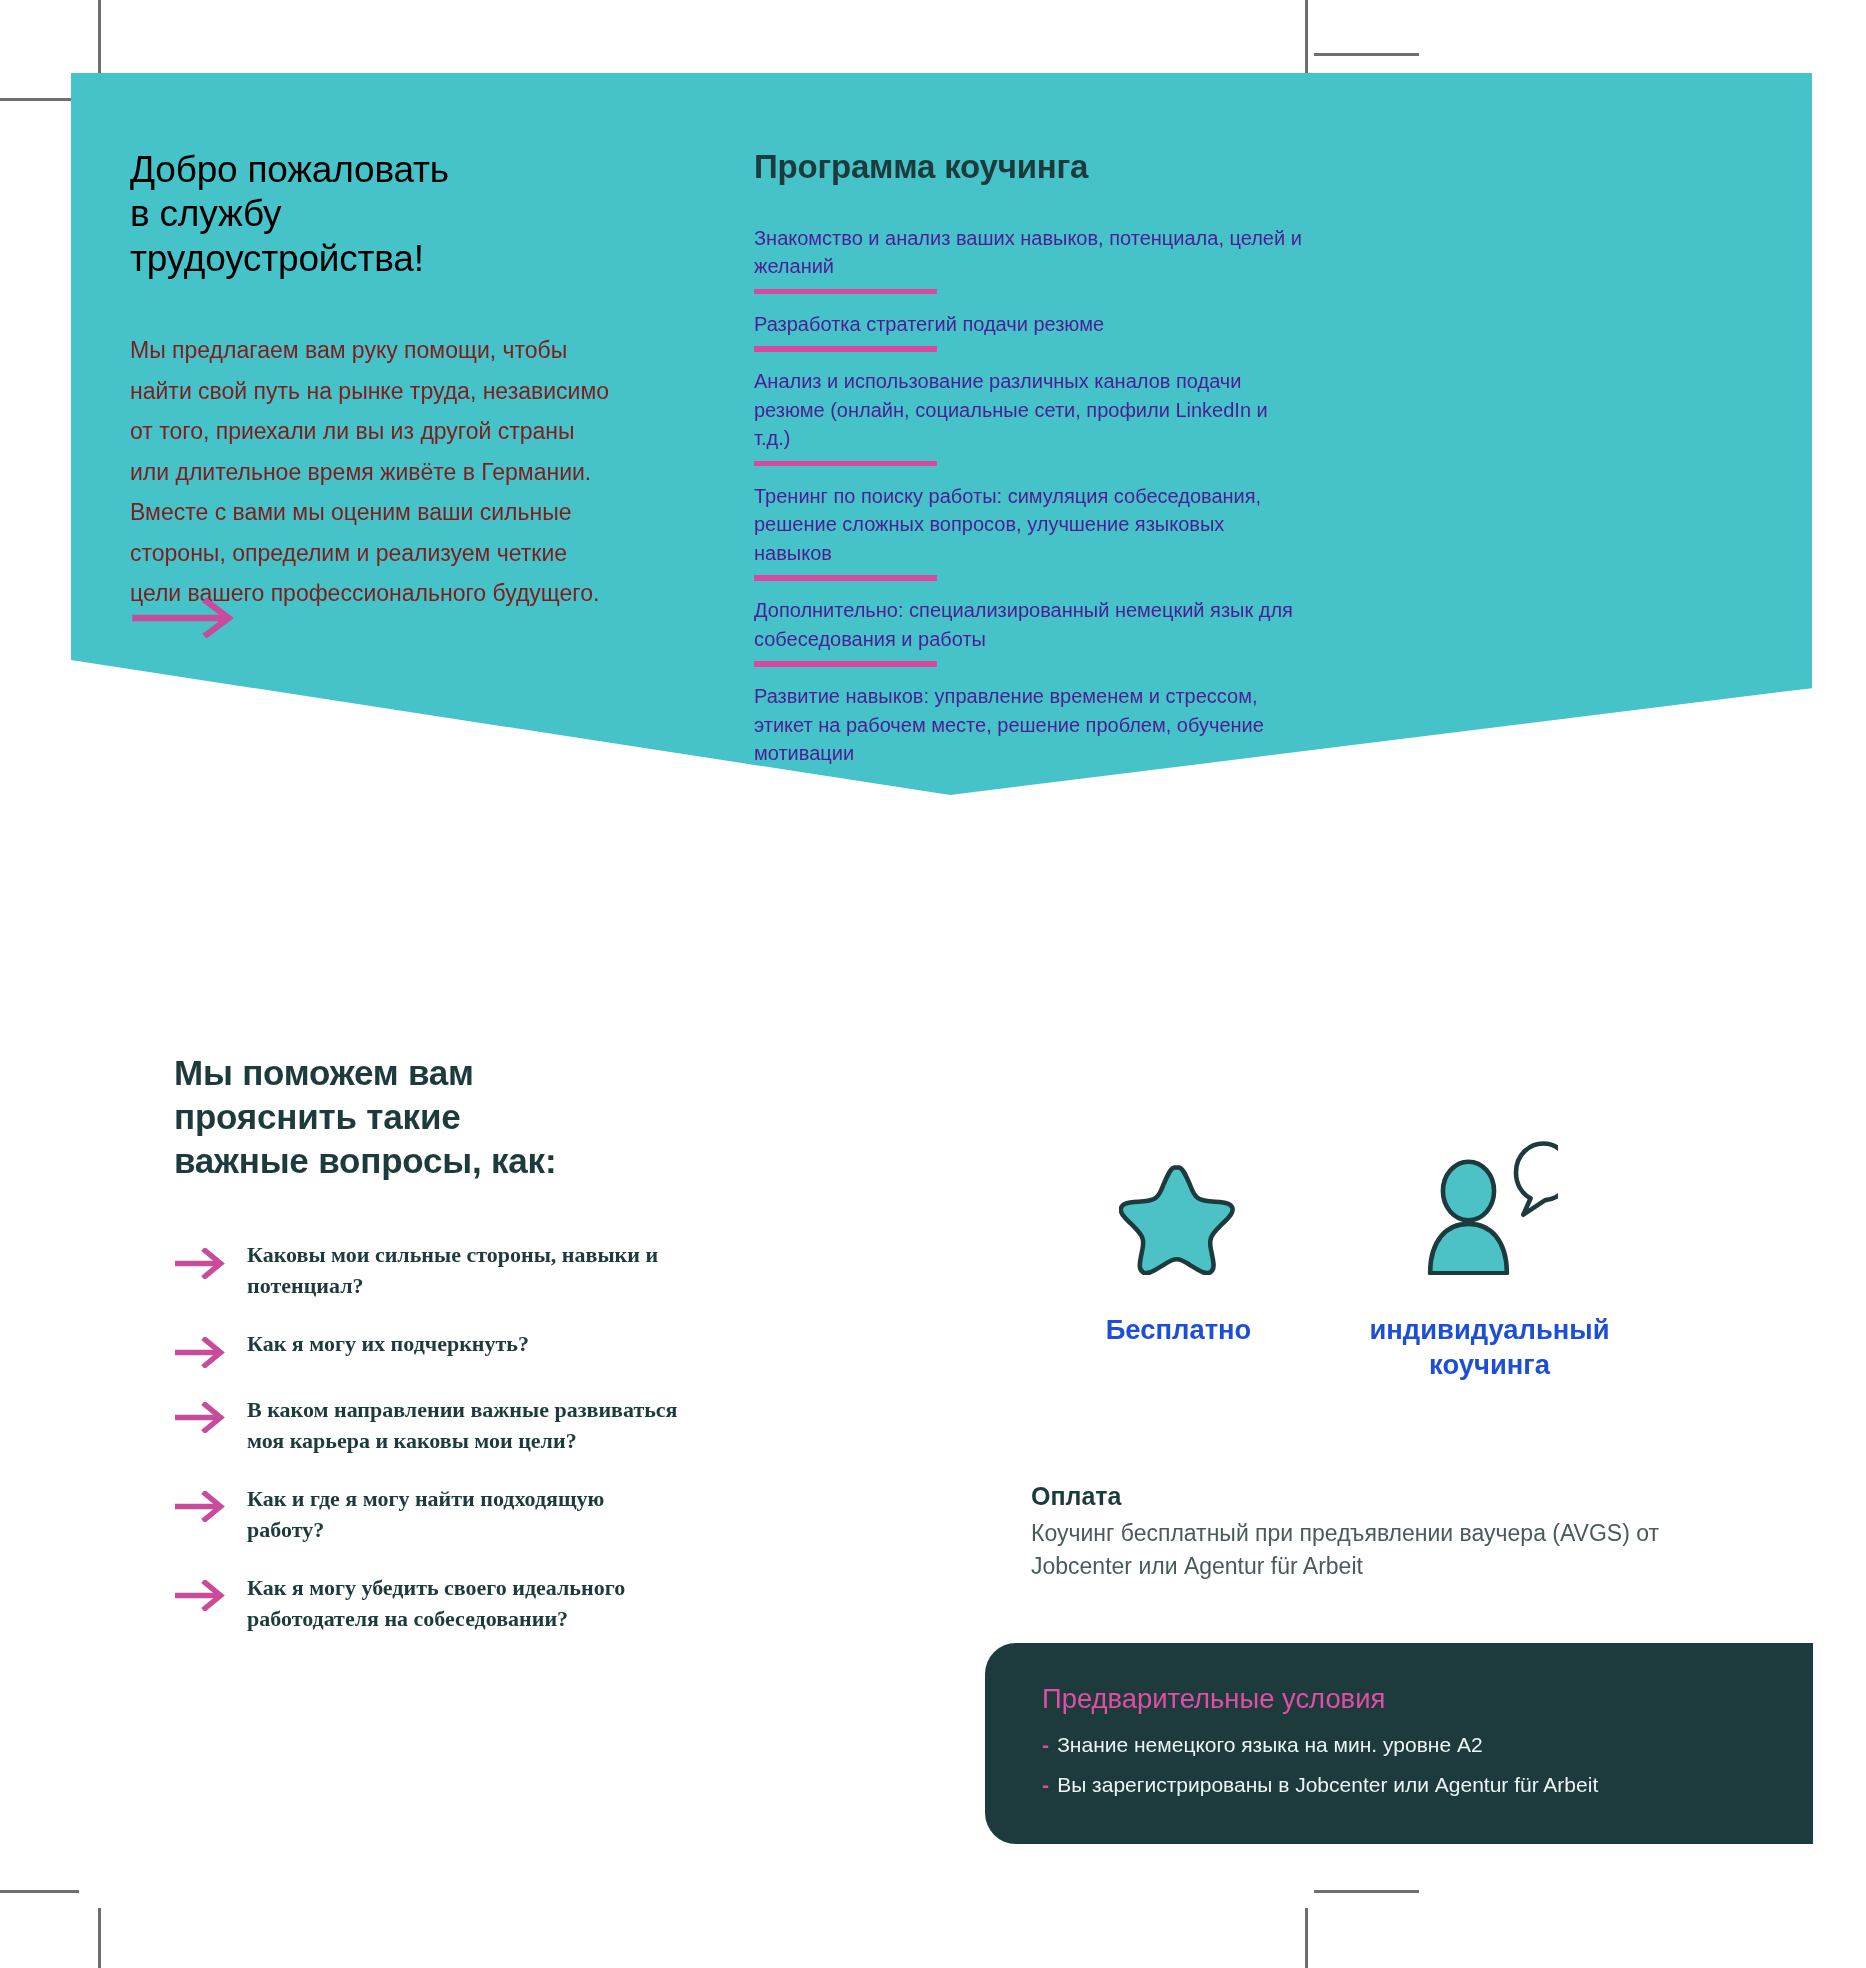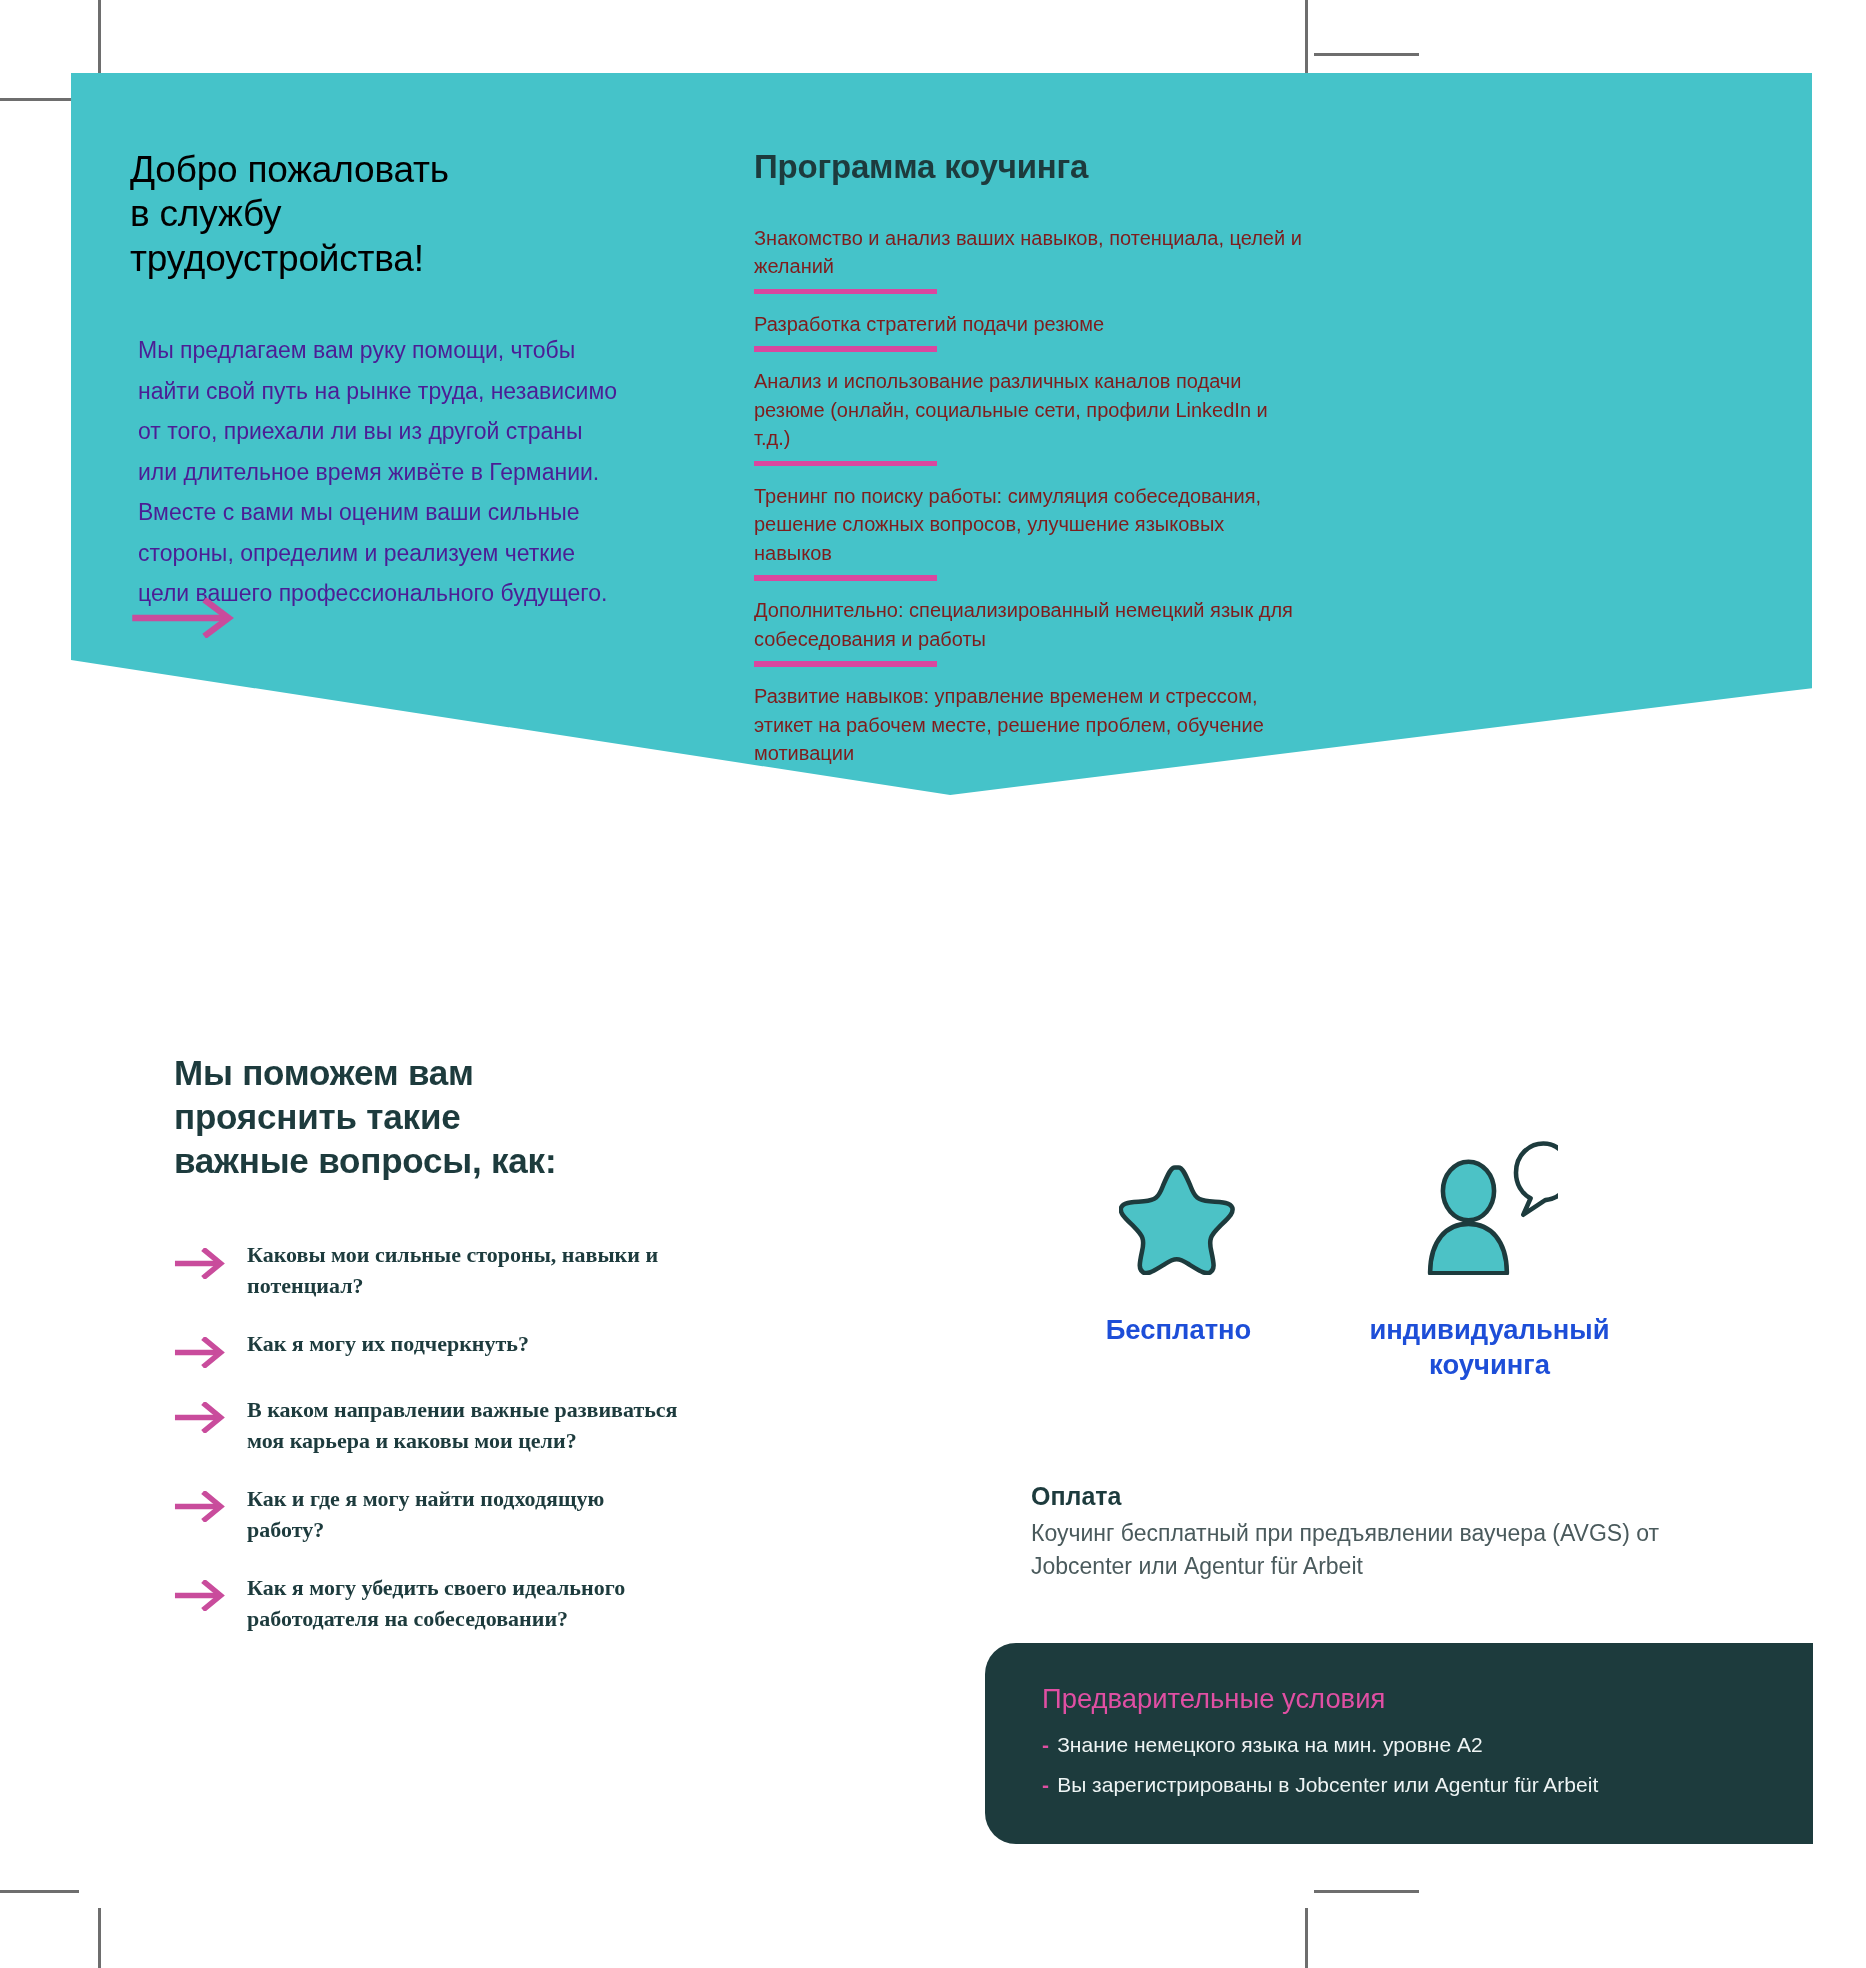--- a/index.html
+++ b/index.html
@@ -62,24 +62,24 @@
     margin: 0 0 49px 0;
     font-size: 37px;
     line-height: 1.20;
     font-weight: normal;
     color: #000000;
     letter-spacing: -0.2px;
   }
   h1.welcome-title .ln { display: block; }
 
   p.welcome-body {
-    margin: 8px;
+    margin: 0;
     font-size: 23px;
     line-height: 1.76;
-    color: #4c1d95;
+    color: #7f1d1d;
     font-weight: 400;
   }
   p.welcome-body .ln { display: block; }
 
   .hero-arrow {
     position: absolute;
     left: 59px;
     top: 525px;
     width: 110px;
     height: 40px;
@@ -100,21 +100,21 @@
     padding: 0;
   }
   ul.program-list li {
     margin: 0 0 9.1px 0;
     padding: 0;
   }
   ul.program-list li .txt {
     display: block;
     font-size: 20px;
     line-height: 1.42;
-    color: #7f1d1d;
+    color: #4c1d95;
   }
   ul.program-list li .rule {
     display: block;
     width: 183px;
     height: 5.5px;
     background: #d9479f;
     margin-top: 8.2px;
     margin-bottom: 15.5px;
   }
   ul.program-list li:last-child .rule { display: none; }

